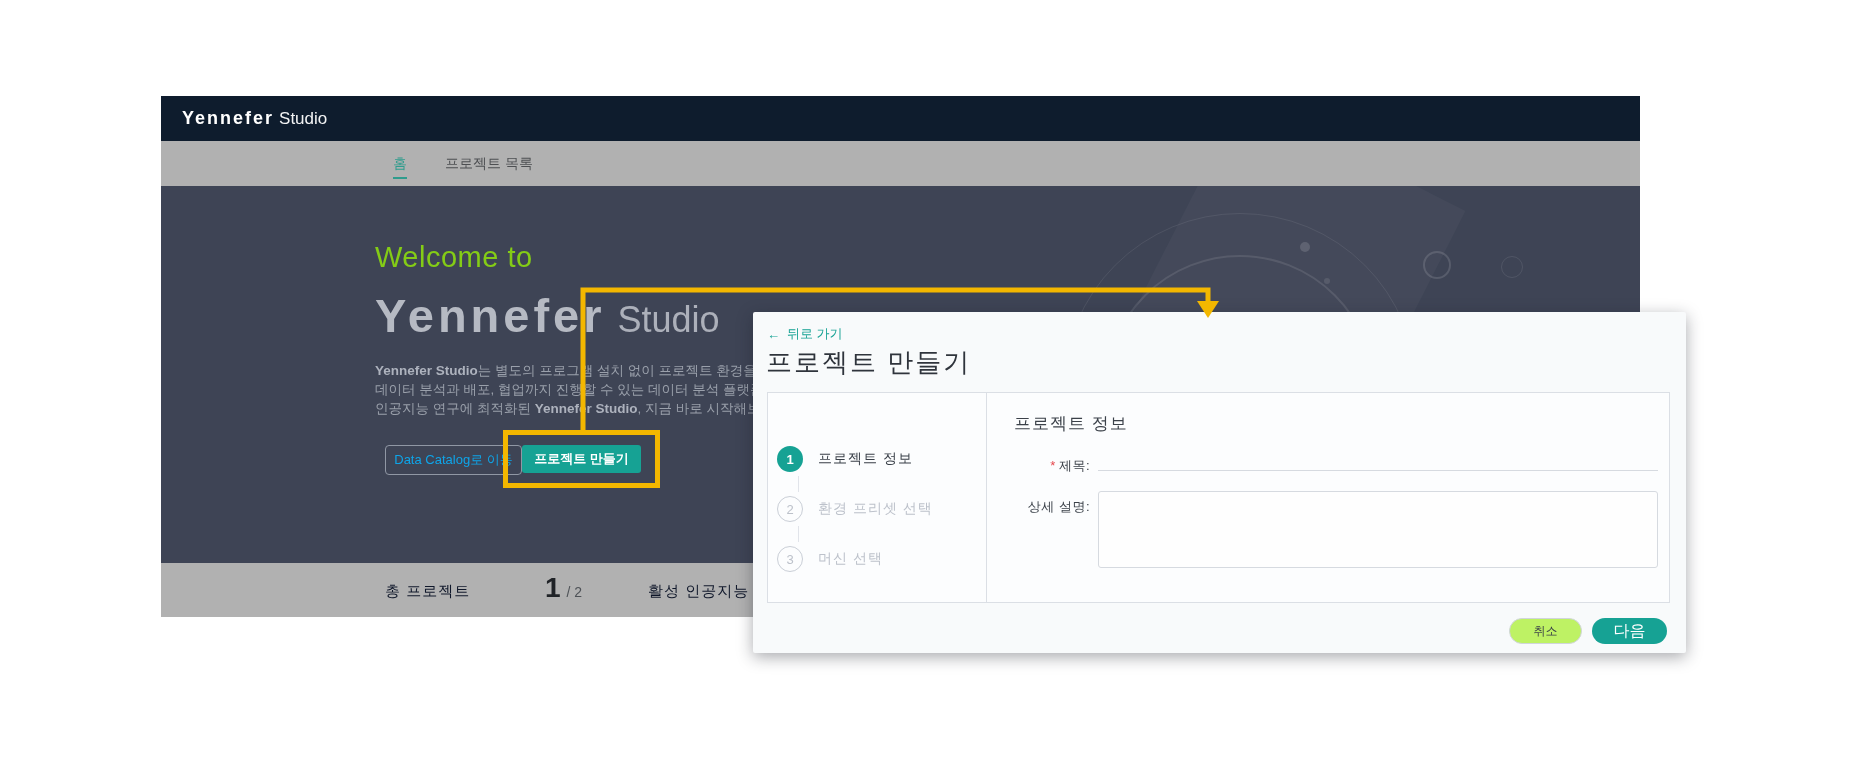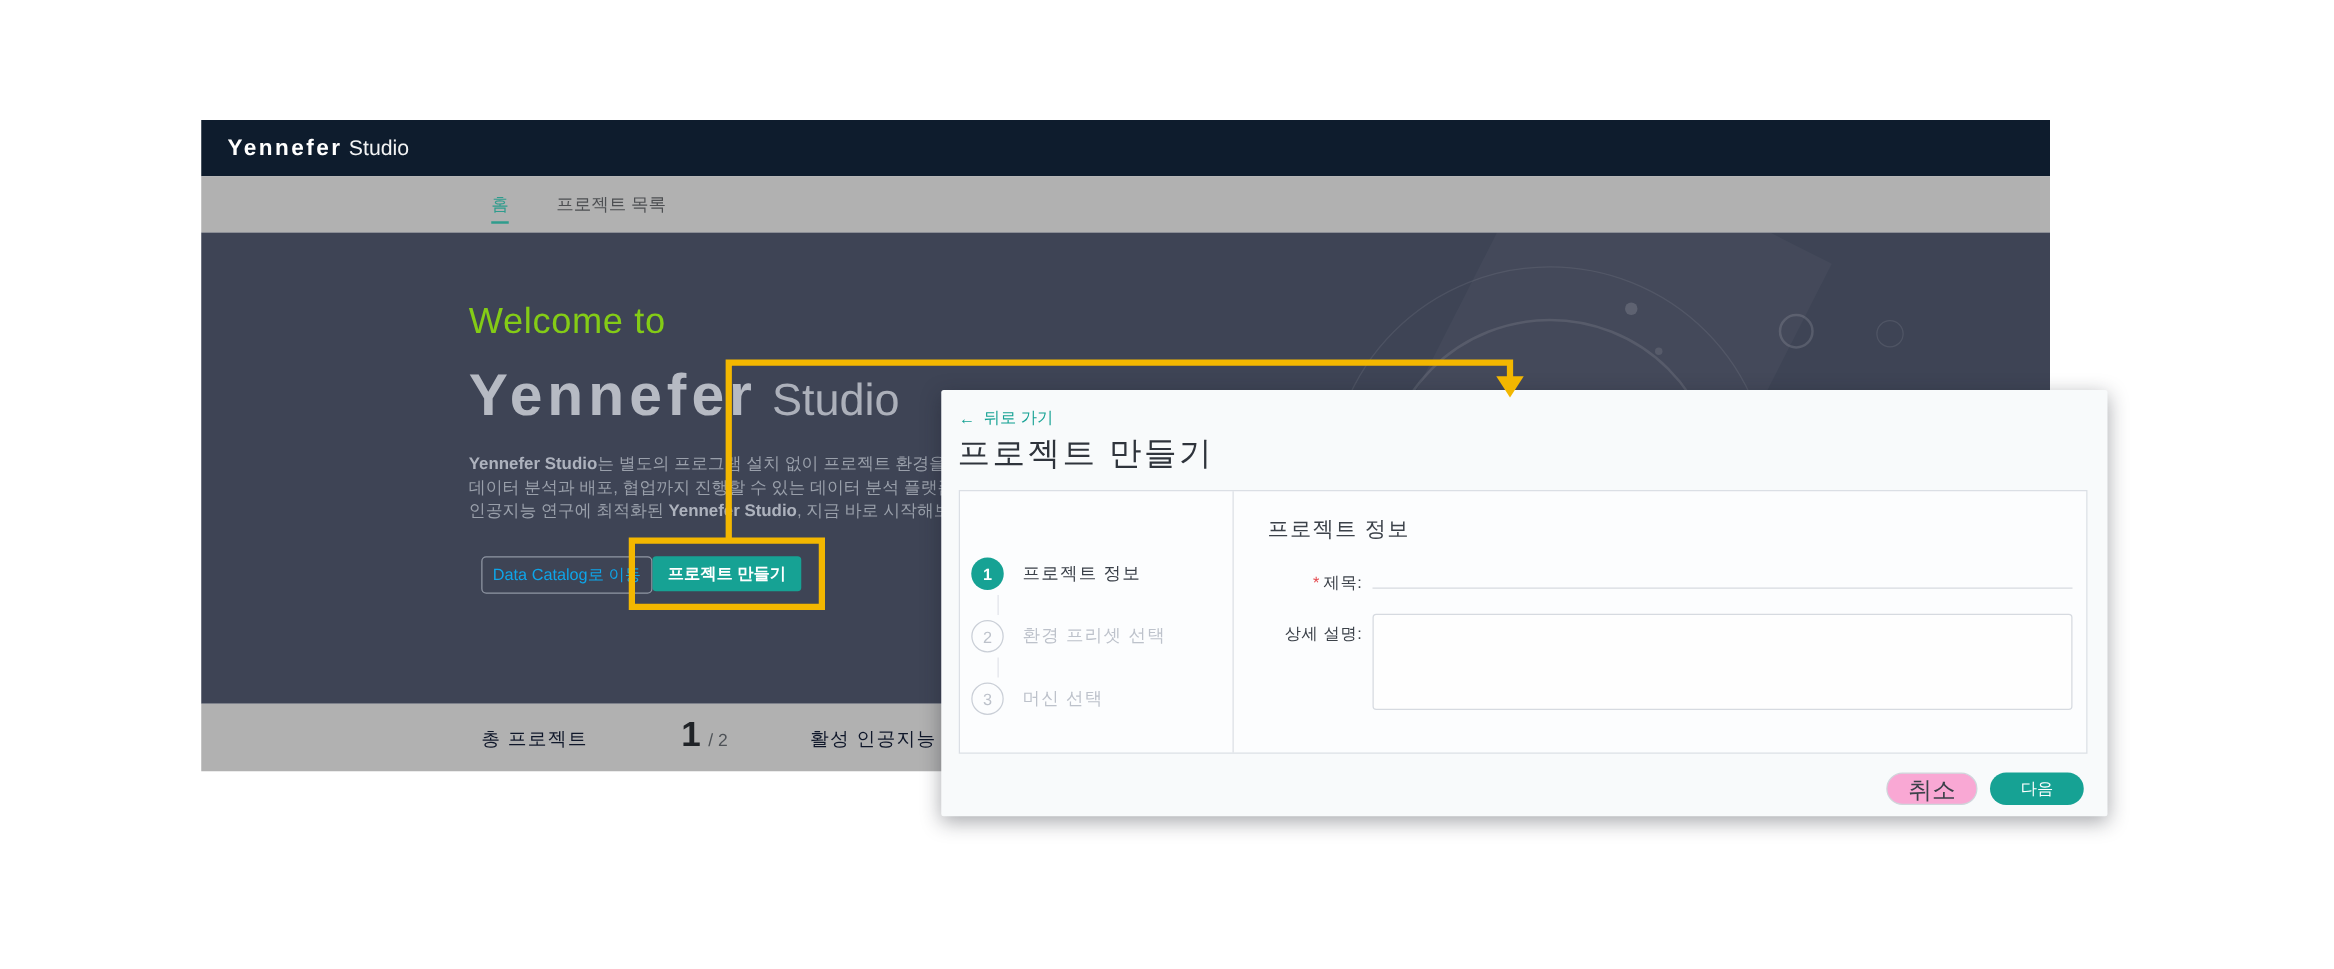--- a/index.html
+++ b/index.html
@@ -109,23 +109,23 @@
   .req { color:#E5484D; margin-right:3px; }
   .title-input { position:absolute; left:111px; top:56px; width:560px; height:22px;
           border:none; border-bottom:1px solid #D6DAE0; background:transparent;
           font-size:13px; font-family:"Liberation Sans", sans-serif; outline:none; }
   .desc-textarea { position:absolute; left:111px; top:98px; width:560px; height:77px;
           border:1px solid #D6DAE0; border-radius:3px; background:#FEFEFE; resize:none;
           font-size:13px; font-family:"Liberation Sans", sans-serif; padding:8px; outline:none; }
 
   .modal-footer { position:absolute; right:19px; bottom:9px; display:flex; gap:10px; }
   .cancel-btn { width:73px; height:26px; border:1px solid #D0D5DB; border-radius:13px;
-          background:#f9a8d4; color:#3B4149; font-size:19px; cursor:pointer; }
+          background:#bef264; color:#3B4149; font-size:12px; cursor:pointer; }
   .next-btn { width:75px; height:26px; border:none; border-radius:13px; background:#16A294;
-          color:#ffffff; font-size:13px; cursor:pointer; }
+          color:#ffffff; font-size:16px; cursor:pointer; }
 </style>
 </head>
 <body>
 
 <div class="stage">
 
   <div class="app">
 
     <div class="hdr">
       <div class="logo">

